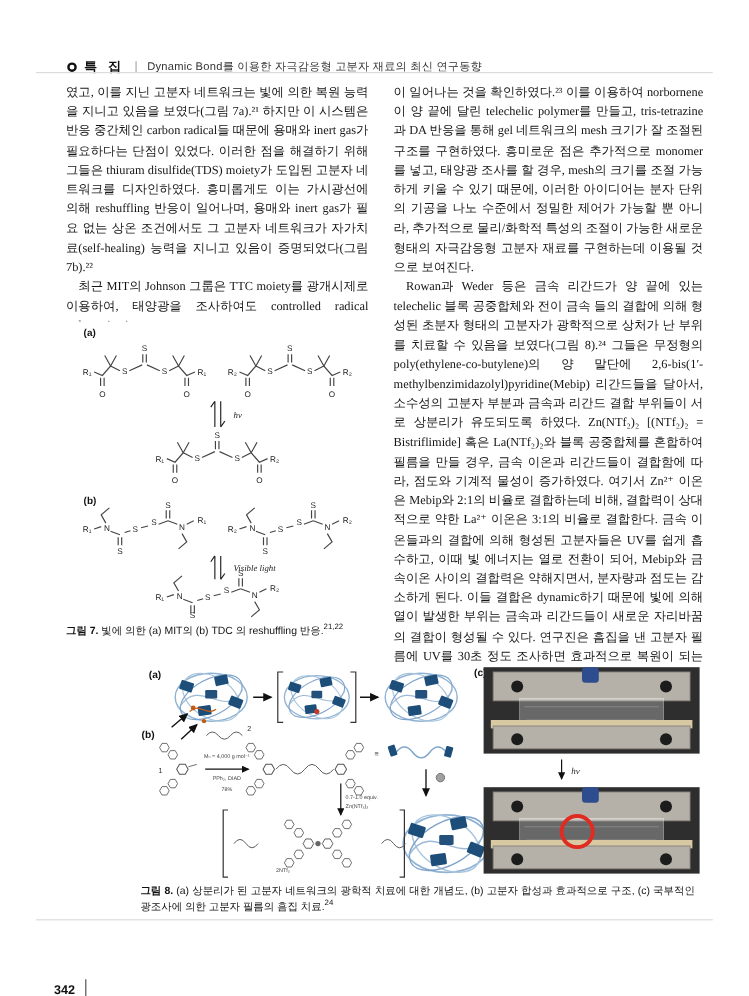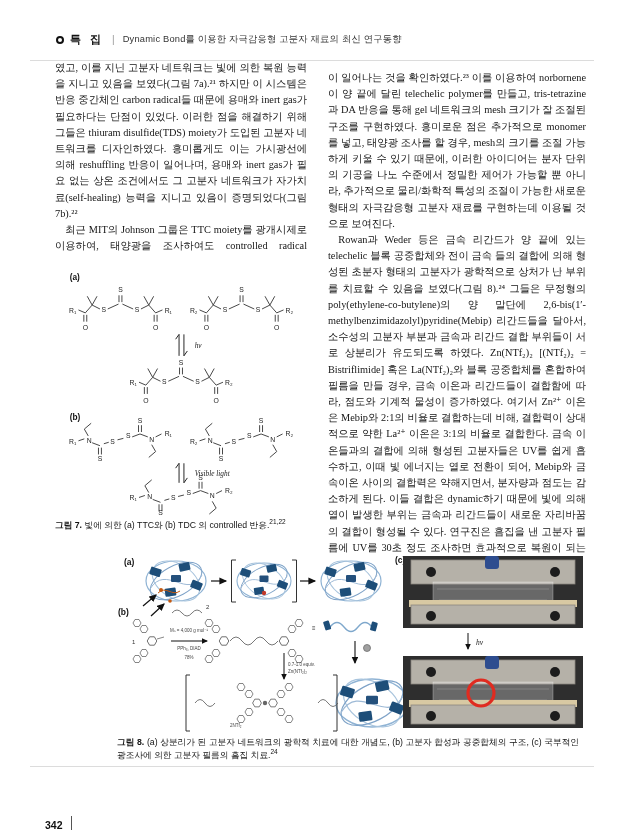--- a/index.html
+++ b/index.html
@@ -3,34 +3,34 @@
 <meta charset="utf-8">
 <style>
   * { margin:0; padding:0; box-sizing:border-box; }
   html,body { background:#ffffff; }
   .page {
     position:relative; width:624px; height:830px; margin:0 auto;
     background:#ffffff; overflow:hidden;
     font-family:"Liberation Serif","DejaVu Serif",serif; color:#1a1a1a;
   }
   
-  .hdr { position:absolute; left:56px; top:32px; width:520px;
+  .hdr { position:absolute; left:56px; top:48px; width:520px;
          font-family:"Liberation Sans","DejaVu Sans",sans-serif;
          display:flex; align-items:center; gap:6px; }
   .bullet { display:inline-block; width:8px; height:8px; border:2.4px solid #111;
             border-radius:50%; flex:0 0 auto; }
   .sec { font-weight:bold; font-size:11px; letter-spacing:3px; color:#111; }
   .hdiv { color:#999; font-size:10px; margin:0 2px; }
   .htitle { font-size:9.3px; color:#333; letter-spacing:0.2px; }
   .rule-top { position:absolute; left:30px; top:60px; width:564px; height:0;
               border-top:1px solid #dcdcdc; }
   .rule-bot { position:absolute; left:30px; top:766px; width:564px; height:0;
               border-top:1px solid #dcdcdc; }
   
-  .colL { position:absolute; left:55px; top:60px; width:252px; height:198px; overflow:hidden; }
+  .colL { position:absolute; left:55px; top:70px; width:252px; height:198px; overflow:hidden; }
   .colR { position:absolute; left:328px; top:70px; width:258px; height:484px; overflow:hidden; }
   .colL p, .colR p { font-size:10.3px; line-height:16.2px; text-align:justify;
                      color:#141414; word-break:break-word; }
   p.indent { text-indent:1em; }
   
   .fig7 { position:absolute; left:55px; top:266px; width:252px; height:250px; }
   .fig7cap { position:absolute; left:55px; top:519px; width:252px;
              font-family:"Liberation Sans","DejaVu Sans",sans-serif;
              font-size:8.7px; color:#111; line-height:12px; }
   .fig8 { position:absolute; left:40px; top:553px; width:544px; height:182px; }
@@ -188,21 +188,21 @@
         <text class="atm" text-anchor="middle" x="118" y="240">S</text>
         <text class="atm" text-anchor="middle" x="134" y="234">S</text>
         <text class="atm" text-anchor="middle" x="146" y="219">S</text>
         <text class="atm" text-anchor="middle" x="158" y="238">N</text>
         <text class="atm" text-anchor="middle" x="175" y="232">R₂</text>
       </g>
     </svg>
   </div>
 
   <div class="fig7cap">
-    <span class="caplab">그림 7.</span><span> 빛에 의한 (a) TTC와 (b) TDC 의 controlled 반응.</span><sup class="ref">21,22</sup>
+    <span class="caplab">그림 7.</span><span> 빛에 의한 (a) MIT의 (b) TDC 의 reshuffling 반응.</span><sup class="ref">21,22</sup>
   </div>
 
   <div class="fig8">
     <svg width="544" height="182" viewBox="0 0 544 182">
       <defs>
         <g id="net">
           <ellipse rx="30" ry="20" fill="none" stroke="#8fb3d4" stroke-width="1.2"></ellipse>
           <ellipse rx="26" ry="17" fill="none" stroke="#a8c4dd" stroke-width="1" transform="rotate(32)"></ellipse>
           <ellipse rx="28" ry="15" fill="none" stroke="#7fa3c8" stroke-width="1" transform="rotate(-28)"></ellipse>
           <path d="M-26,8 C-10,-18 12,20 26,-6" fill="none" stroke="#9db9d6" stroke-width="1"></path>
@@ -325,21 +325,21 @@
         <text x="436" y="92" class="ital">hv</text>
       </g>
       <g transform="translate(363,103)">
         <use href="#photo"></use>
         <circle cx="78" cy="37" r="13" fill="none" stroke="#e02b20" stroke-width="3.2"></circle>
       </g>
     </svg>
   </div>
 
   <div class="fig8cap">
-    <span class="caplab">그림 8.</span><span> (a) 상분리가 된 고분자 네트워크의 광학적 치료에 대한 개념도, (b) 고분자 합성과 공중합체의 구조, (c) 국부적인 광조사에 의한 고분자 필름의 흠집 치료.</span><sup class="ref">24</sup>
+    <span class="caplab">그림 8.</span><span> (a) 상분리가 된 고분자 네트워크의 광학적 치료에 대한 개념도, (b) 고분자 합성과 효과적으로 구조, (c) 국부적인 광조사에 의한 고분자 필름의 흠집 치료.</span><sup class="ref">24</sup>
   </div>
 
   <div class="rule-bot"></div>
   <div class="footer">
     <span class="pgnum">342</span>
     <span class="fdiv"></span>
   </div>
 
 </div>
 

